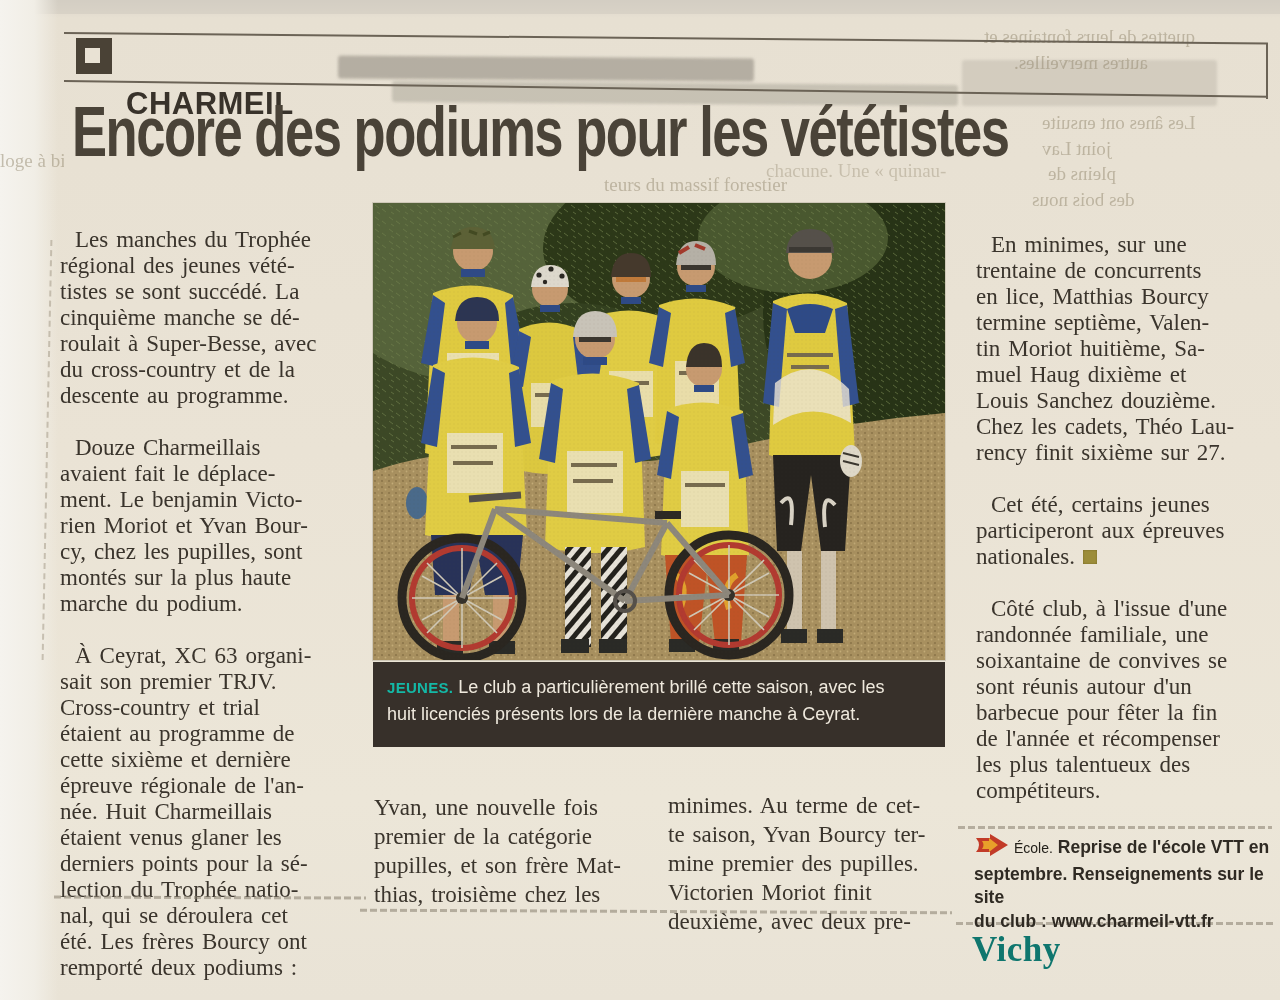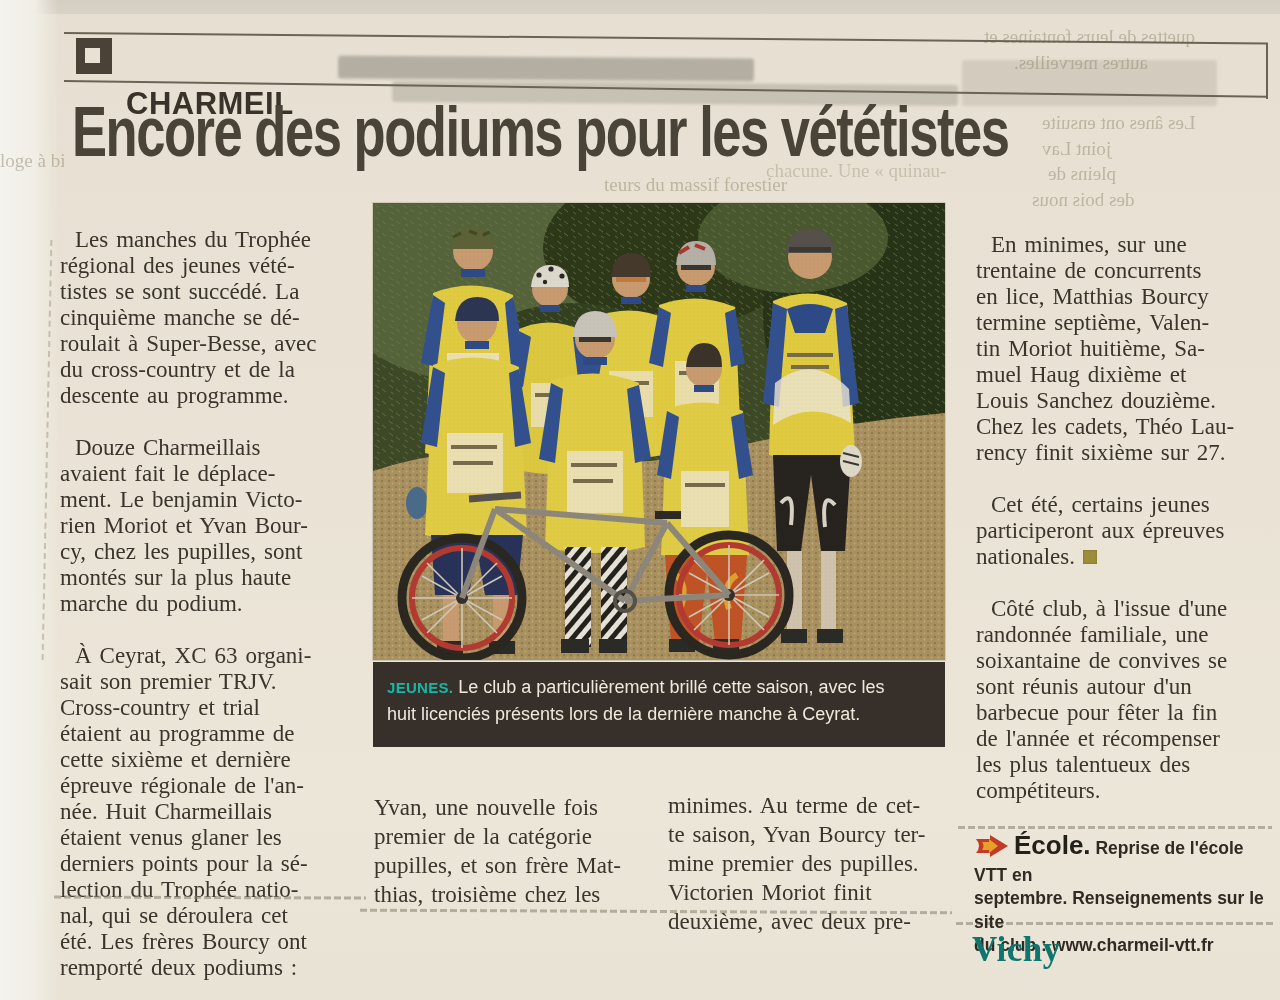--- a/index.html
+++ b/index.html
@@ -59,21 +59,21 @@
   .dashes{position:absolute;height:3px;opacity:.55;
     background:repeating-linear-gradient(90deg,#877e6e 0 7px,rgba(0,0,0,0) 7px 10px);}
   .sep-left{left:54px;top:896px;width:312px;transform:rotate(.2deg);}
   .sep-mid{left:360px;top:910px;width:592px;transform:rotate(.25deg);}
   .sep-r1{left:958px;top:826px;width:314px;}
   .sep-r2{left:956px;top:922px;width:318px;}
 
   
   .ecole{position:absolute;left:974px;top:834px;width:302px;font-family:"Liberation Sans",sans-serif;
     font-weight:600;font-size:17.5px;line-height:23.5px;color:#2f2a23;white-space:pre-line;}
-  .ecole .lead{font-weight:700;font-size:26px;color:#23201a;}
+  .ecole .lead{font-weight:400;font-size:14px;color:#23201a;}
   .arrow-icon{display:inline-block;vertical-align:-3px;margin-right:6px;}
   .region{position:absolute;left:972px;top:930px;font-size:35px;font-weight:700;color:#0f766e;letter-spacing:.5px;}
 </style>
 </head>
 <body>
 
 <div class="edge-top"></div>
 <div class="edge-left"></div>
 <div class="edge-tear"></div>
 

